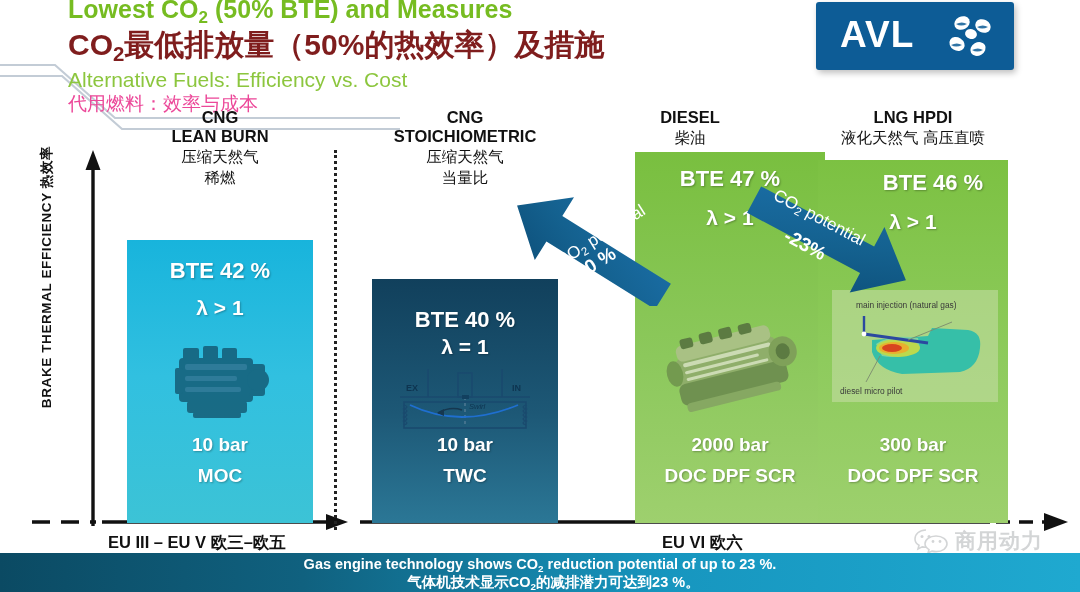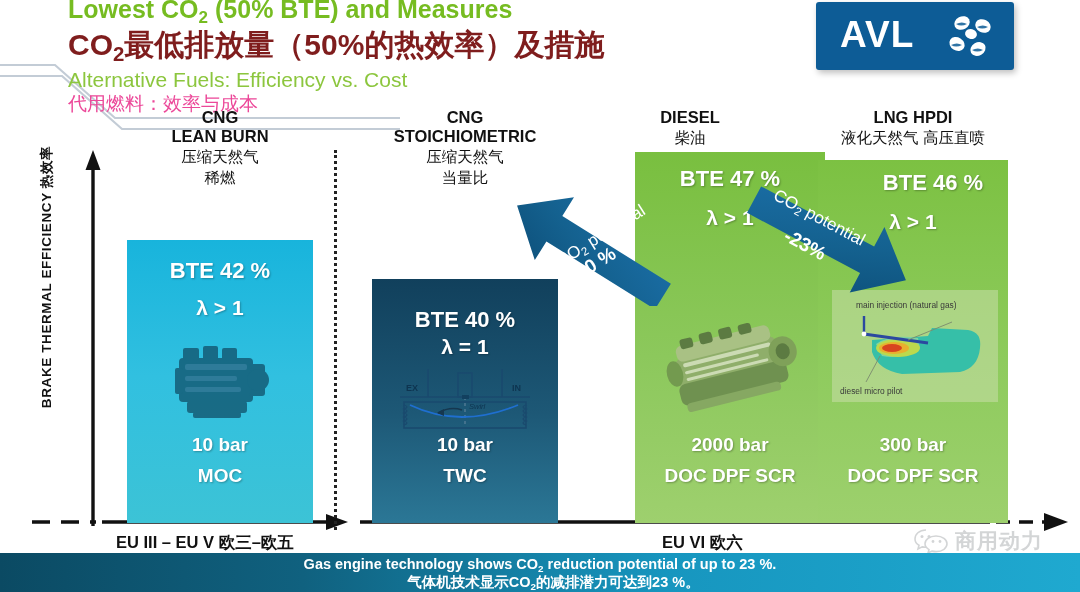--- a/index.html
+++ b/index.html
@@ -384,21 +384,21 @@
       <g transform="rotate(28 90 56)">
         <polygon points="4,41 4,71 132,71 132,93 176,56 132,19 132,41" fill="url(#ag2)"></polygon>
       </g>
     </svg>
     <div class="arrow-label al-1" style="left:4px; top:24px; width:150px; transform:rotate(28deg); transform-origin:50% 50%;">
       <span>CO</span><sub>2</sub><span> potential</span>
     </div>
     <div class="arrow-label al-2" style="left:-10px; top:50px; width:150px; transform:rotate(28deg); transform-origin:50% 50%;">-23%</div>
   </div>
 
-  <div class="norm" style="left:116px; top:532px;">EU III – EU V 欧三–欧五</div>
+  <div class="norm" style="left:108px; top:532px;">EU III – EU V 欧三–欧五</div>
   <div class="norm" style="left:662px; top:532px;">EU VI 欧六</div>
 
   <div class="watermark">
     <svg width="34" height="26" viewBox="0 0 34 26">
       <g fill="none" stroke="#b9bcbe" stroke-width="1.6">
         <path d="M12 2 C5 2 1 6.4 1 11 C1 13.6 2.6 15.9 5 17.3 L4 21 L8.2 18.9 C9.4 19.2 10.7 19.3 12 19.3"></path>
         <path d="M22 8 C28.6 8 33 11.7 33 15.8 C33 20 28.6 23.6 22 23.6 C20.6 23.6 19.3 23.4 18 23.1 L14 25 L15 21.6 C12.6 20.2 11 18.2 11 15.8 C11 11.7 15.4 8 22 8 Z"></path>
       </g>
       <g fill="#b9bcbe">
         <circle cx="8" cy="8.5" r="1.5"></circle>

